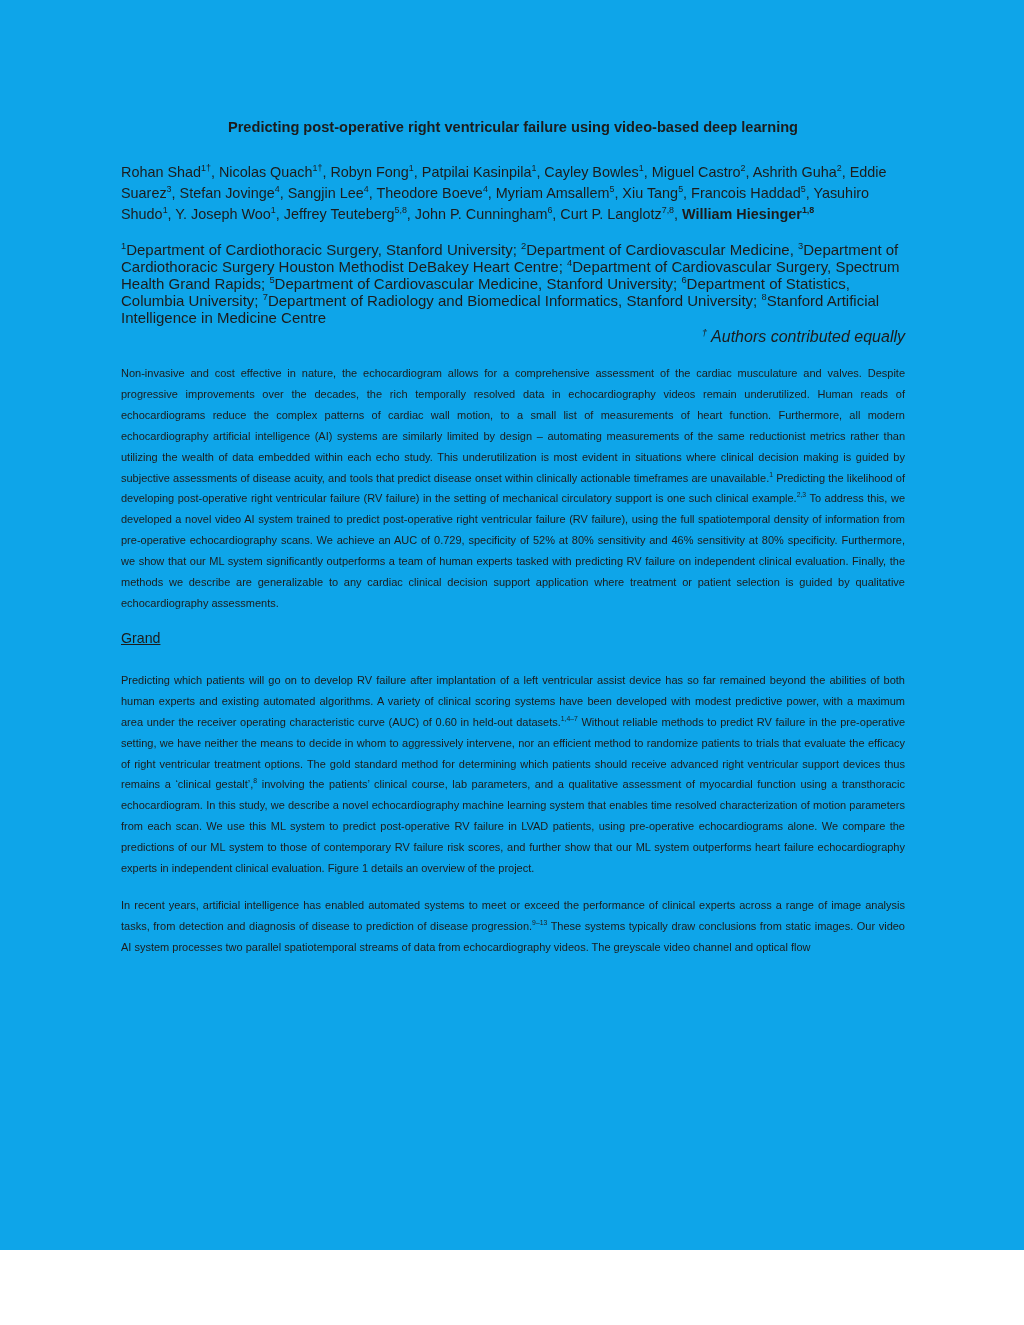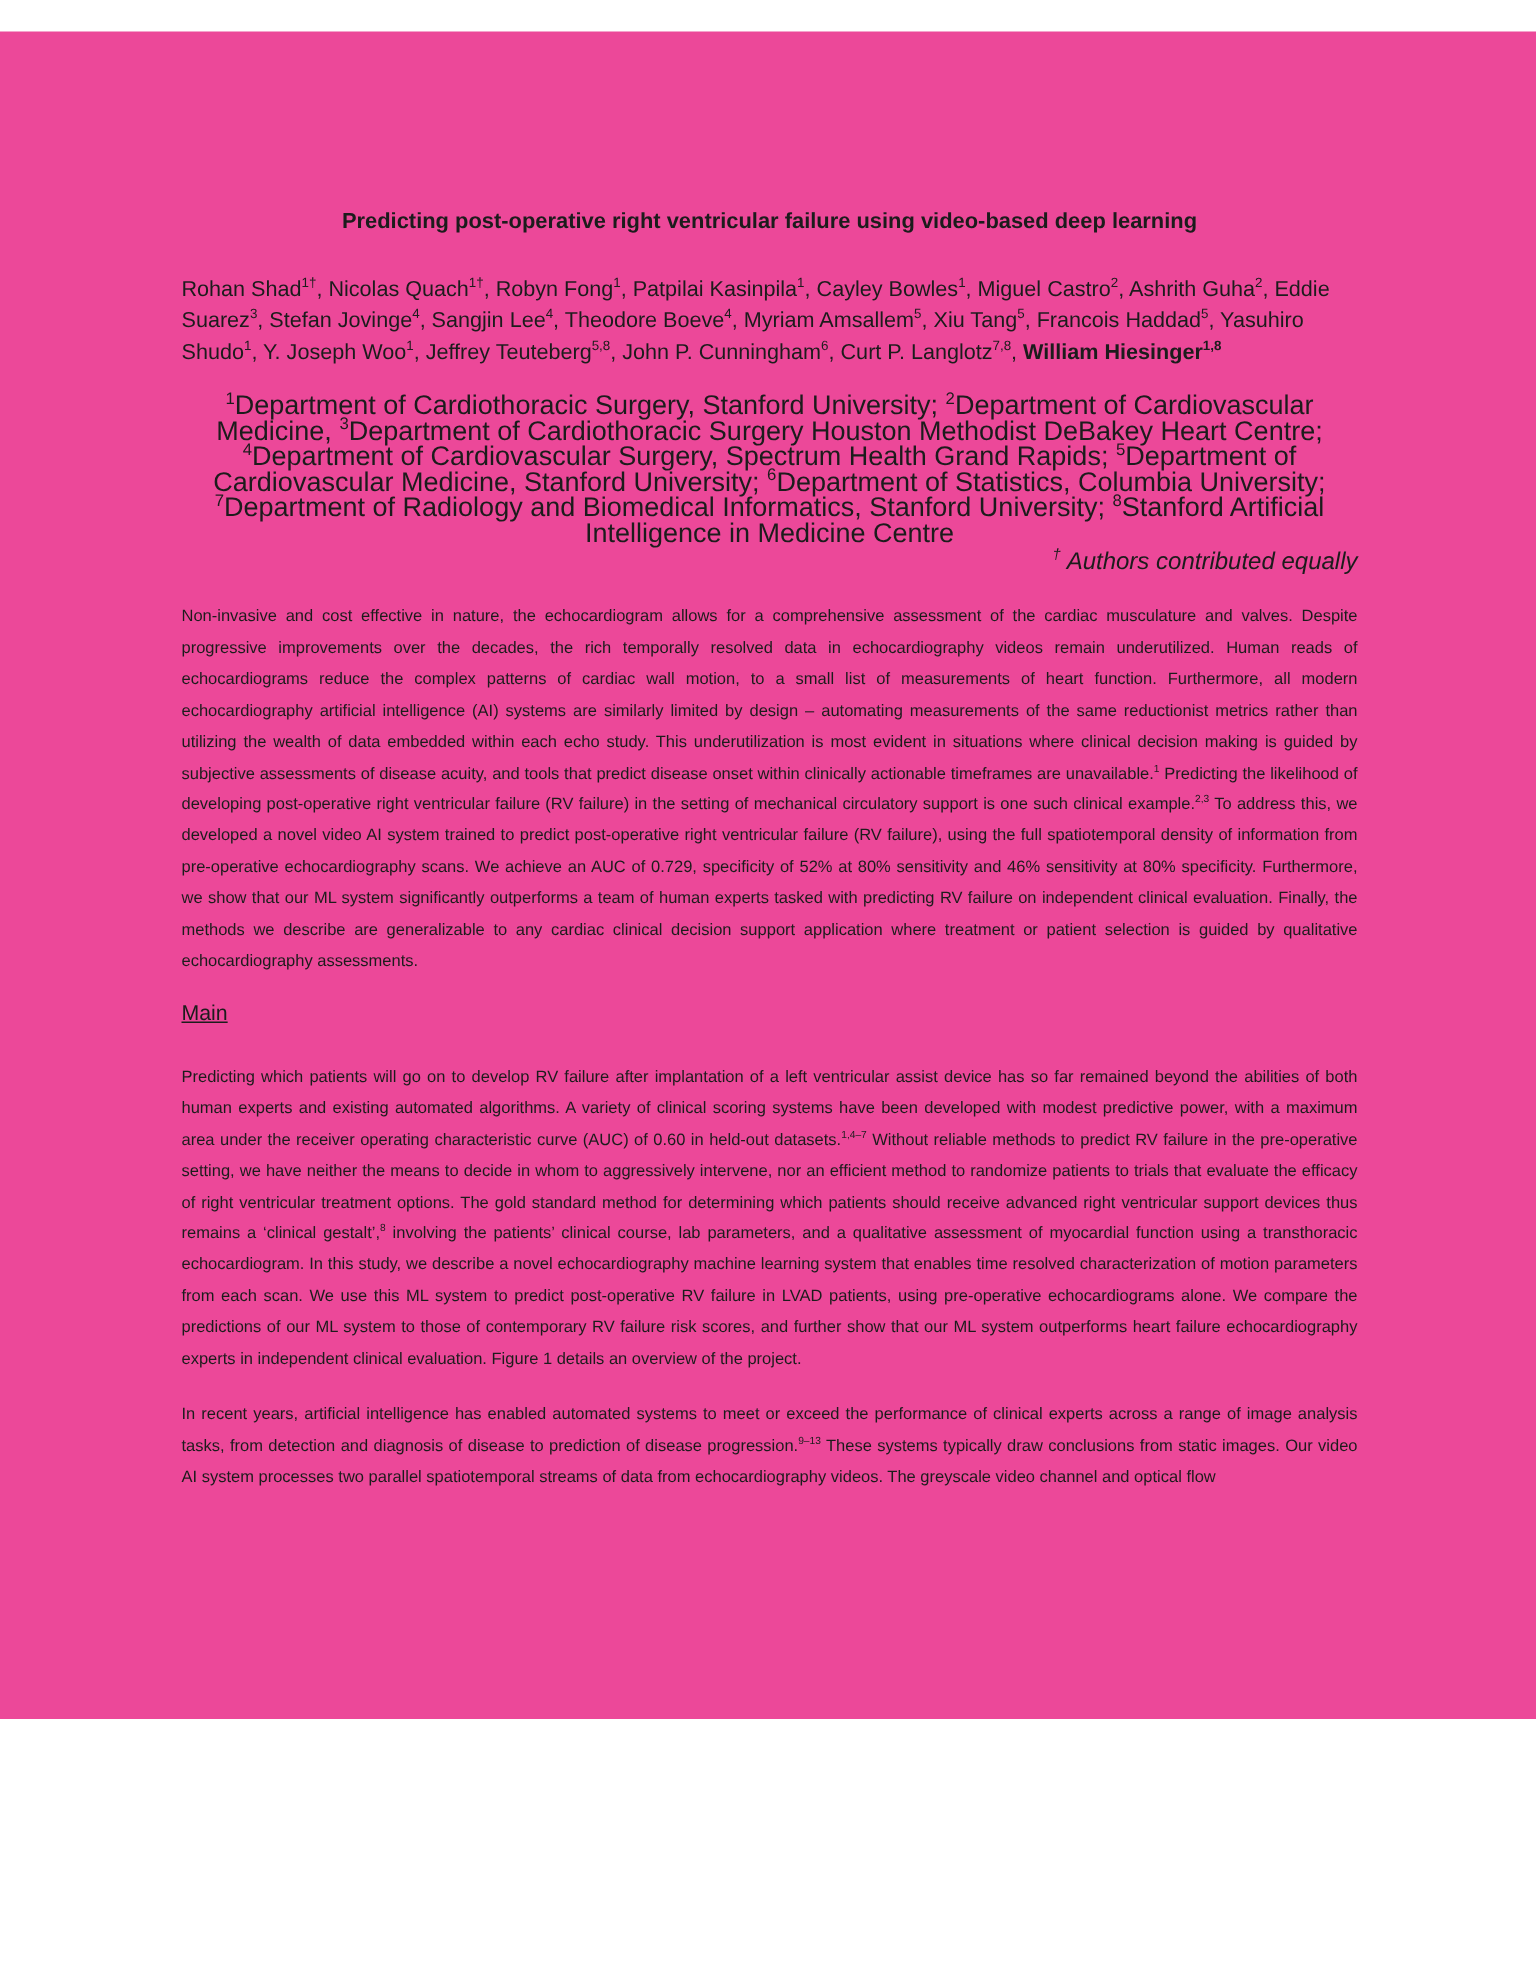--- a/index.html
+++ b/index.html
@@ -1,43 +1,42 @@
 <!DOCTYPE html>
 <html><head>
 <meta charset="utf-8">
 <style>
   html, body { margin: 0; padding: 0; background: #ffffff; }
   .page {
     position: relative;
     width: 1024px;
-    height: 1125px;
+    height: 1250px;
     box-sizing: border-box;
-    background: #ec4899;
+    background: #0ea5e9;
     color: #1c1c1c;
     font-family: "Liberation Sans", sans-serif;
     padding: 117px 119px 0 121px;
     overflow: hidden;
-    margin-top: 21px;
   }
   .title {
     margin: 0 0 24px 0;
     text-align: center;
     font-size: 14.6px;
     font-weight: bold;
     line-height: 21px;
   }
   .authors {
     margin: 0 0 16px 0;
     font-size: 14.4px;
     line-height: 21px;
   }
   .affiliations {
     margin: 0;
-    text-align: center;
-    font-size: 18px;
+    text-align: left;
+    font-size: 15px;
     line-height: 17px;
   }
   .contrib {
     margin: 2px 0 18px 0;
     text-align: right;
     font-size: 16px;
     line-height: 17px;
     font-style: italic;
   }
   .section-heading {
@@ -68,18 +67,18 @@
 
   <p class="authors"><span>Rohan Shad</span><sup>1†</sup><span>, Nicolas Quach</span><sup>1†</sup><span>, Robyn Fong</span><sup>1</sup><span>, Patpilai Kasinpila</span><sup>1</sup><span>, Cayley Bowles</span><sup>1</sup><span>, Miguel Castro</span><sup>2</sup><span>, Ashrith Guha</span><sup>2</sup><span>, Eddie Suarez</span><sup>3</sup><span>, Stefan Jovinge</span><sup>4</sup><span>, Sangjin Lee</span><sup>4</sup><span>, Theodore Boeve</span><sup>4</sup><span>, Myriam Amsallem</span><sup>5</sup><span>, Xiu Tang</span><sup>5</sup><span>, Francois Haddad</span><sup>5</sup><span>, Yasuhiro Shudo</span><sup>1</sup><span>, Y. Joseph Woo</span><sup>1</sup><span>, Jeffrey Teuteberg</span><sup>5,8</sup><span>, John P. Cunningham</span><sup>6</sup><span>, Curt P. Langlotz</span><sup>7,8</sup><span>, </span><span style="font-weight: bold;">William Hiesinger</span><sup style="font-weight: bold;">1,8</sup></p>
 
   <p class="affiliations"><sup>1</sup><span>Department of Cardiothoracic Surgery, Stanford University; </span><sup>2</sup><span>Department of Cardiovascular Medicine, </span><sup>3</sup><span>Department of Cardiothoracic Surgery Houston Methodist DeBakey Heart Centre; </span><sup>4</sup><span>Department of Cardiovascular Surgery, Spectrum Health Grand Rapids; </span><sup>5</sup><span>Department of Cardiovascular Medicine, Stanford University; </span><sup>6</sup><span>Department of Statistics, Columbia University; </span><sup>7</sup><span>Department of Radiology and Biomedical Informatics, Stanford University; </span><sup>8</sup><span>Stanford Artificial Intelligence in Medicine Centre</span></p>
 
   <p class="contrib"><sup style="font-style: italic;">†</sup><span style="font-style: italic;"> Authors contributed equally</span></p>
 
 
   <p class="body-para"><span>Non-invasive and cost effective in nature, the echocardiogram allows for a comprehensive assessment of the cardiac musculature and valves. Despite progressive improvements over the decades, the rich temporally resolved data in echocardiography videos remain underutilized. Human reads of echocardiograms reduce the complex patterns of cardiac wall motion, to a small list of measurements of heart function. Furthermore, all modern echocardiography artificial intelligence (AI) systems are similarly limited by design – automating measurements of the same reductionist metrics rather than utilizing the wealth of data embedded within each echo study. This underutilization is most evident in situations where clinical decision making is guided by subjective assessments of disease acuity, and tools that predict disease onset within clinically actionable timeframes are unavailable.</span><sup>1</sup><span> Predicting the likelihood of developing post-operative right ventricular failure (RV failure) in the setting of mechanical circulatory support is one such clinical example.</span><sup>2,3</sup><span> To address this, we developed a novel video AI system trained to predict post-operative right ventricular failure (RV failure), using the full spatiotemporal density of information from pre-operative echocardiography scans. We achieve an AUC of 0.729, specificity of 52% at 80% sensitivity and 46% sensitivity at 80% specificity. Furthermore, we show that our ML system significantly outperforms a team of human experts tasked with predicting RV failure on independent clinical evaluation. Finally, the methods we describe are generalizable to any cardiac clinical decision support application where treatment or patient selection is guided by qualitative echocardiography assessments.</span></p>
 
-  <h2 class="section-heading">Main</h2>
+  <h2 class="section-heading">Grand</h2>
 
   <p class="body-para last"><span>Predicting which patients will go on to develop RV failure after implantation of a left ventricular assist device has so far remained beyond the abilities of both human experts and existing automated algorithms. A variety of clinical scoring systems have been developed with modest predictive power, with a maximum area under the receiver operating characteristic curve (AUC) of 0.60 in held-out datasets.</span><sup>1,4–7</sup><span> Without reliable methods to predict RV failure in the pre-operative setting, we have neither the means to decide in whom to aggressively intervene, nor an efficient method to randomize patients to trials that evaluate the efficacy of right ventricular treatment options. The gold standard method for determining which patients should receive advanced right ventricular support devices thus remains a ‘clinical gestalt’,</span><sup>8</sup><span> involving the patients’ clinical course, lab parameters, and a qualitative assessment of myocardial function using a transthoracic echocardiogram. In this study, we describe a novel echocardiography machine learning system that enables time resolved characterization of motion parameters from each scan. We use this ML system to predict post-operative RV failure in LVAD patients, using pre-operative echocardiograms alone. We compare the predictions of our ML system to those of contemporary RV failure risk scores, and further show that our ML system outperforms heart failure echocardiography experts in independent clinical evaluation.  Figure 1 details an overview of the project.</span></p>
 
   <p class="body-para"><span>In recent years, artificial intelligence has enabled automated systems to meet or exceed the performance of clinical experts across a range of image analysis tasks, from detection and diagnosis of disease to prediction of disease progression.</span><sup>9–13</sup><span>  These systems typically draw conclusions from static images. Our video AI system processes two parallel spatiotemporal streams of data from echocardiography videos. The greyscale video channel and optical flow</span></p>
 </div>
 
 </body></html>

